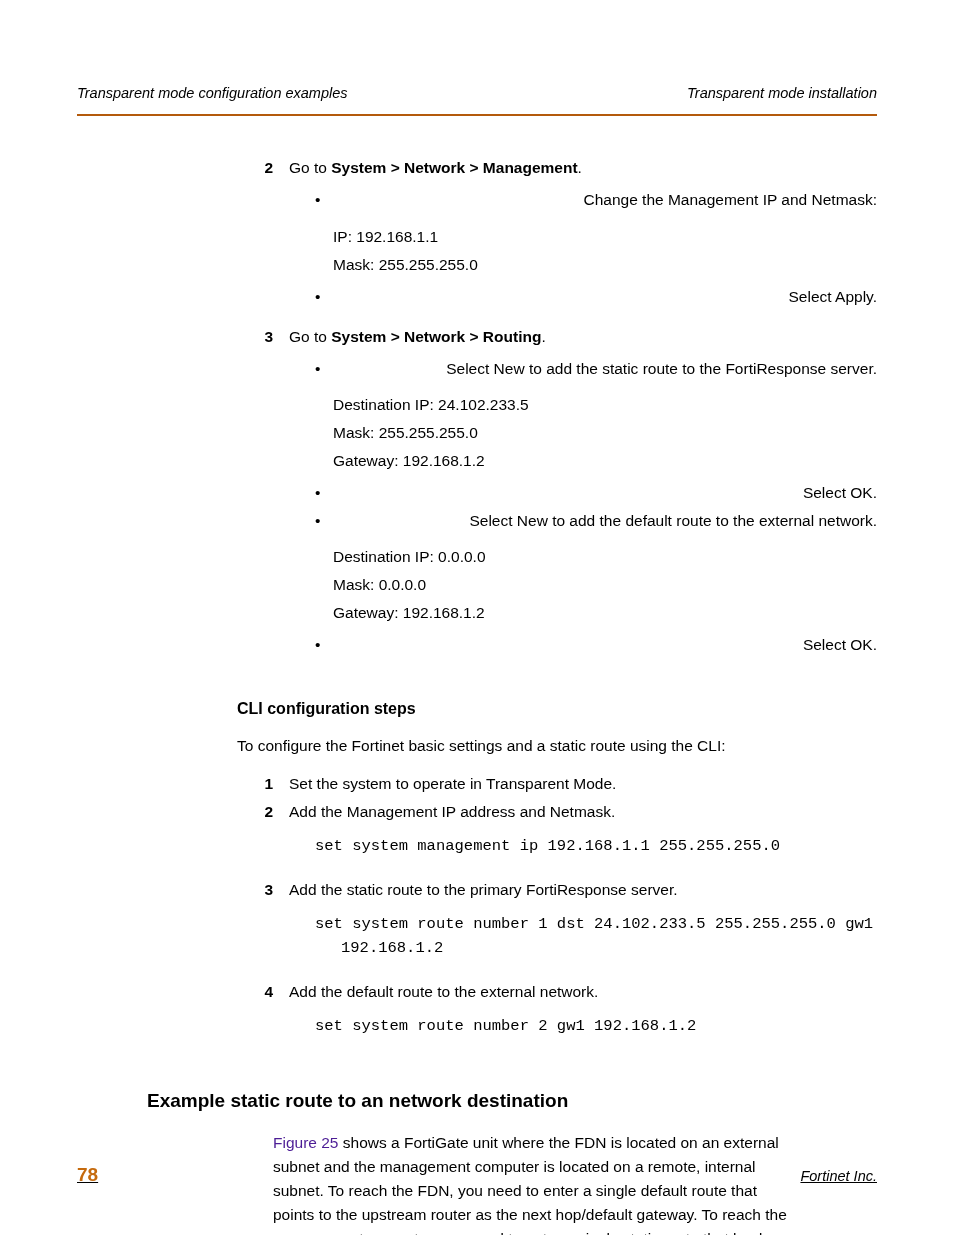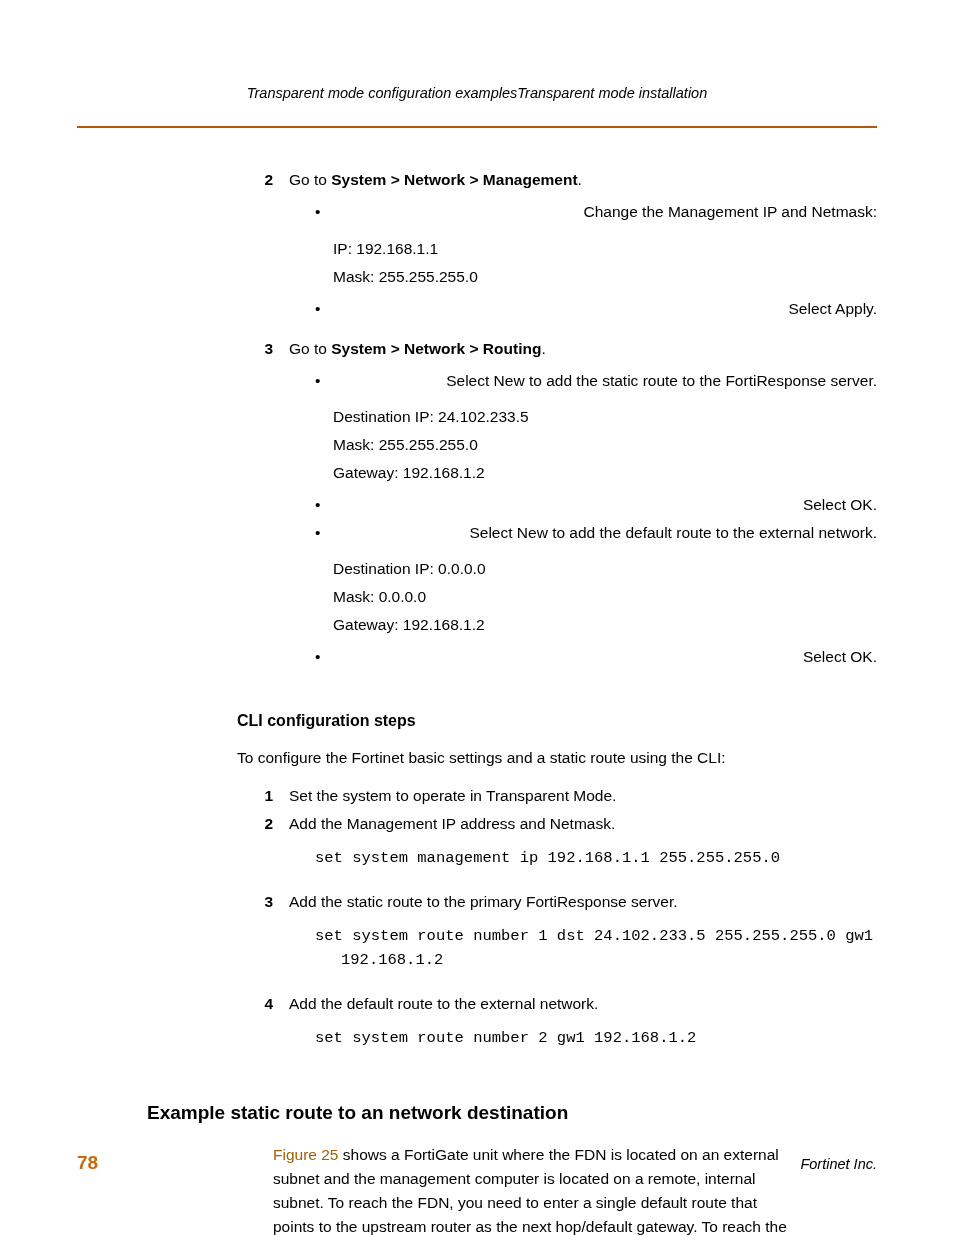--- a/index.html
+++ b/index.html
@@ -13,25 +13,25 @@
     }
     .page {
       width: 954px;
       height: 1235px;
       box-sizing: border-box;
       padding: 82px 77px 40px 77px;
       position: relative;
     }
     .header {
       display: flex;
-      justify-content: center;
+      justify-content: space-between;
       font-style: italic;
       font-size: 14.5px;
       color: #000;
-      padding-bottom: 22px;
+      padding-bottom: 10px;
       border-bottom: 2px solid #b45a0c;
       margin-bottom: 40px;
     }
     .content {
       padding-left: 160px;
     }
     .step {
       display: flex;
       margin-bottom: 4px;
     }
@@ -89,38 +89,39 @@
     }
     .code-indent {
       padding-left: 52px;
     }
     .para-wide {
       padding-left: 196px;
       padding-right: 77px;
     }
     .footer {
       position: absolute;
-      bottom: 58px;
+      bottom: 46px;
       left: 77px;
       right: 77px;
       display: flex;
       justify-content: space-between;
       align-items: baseline;
+      text-decoration: underline;
     }
     .page-num {
       color: #c56a0d;
       font-weight: bold;
       font-size: 19px;
     }
     .footer-co {
       font-style: italic;
       font-size: 14.5px;
     }
     .figref {
-      color: #a16207;
+      color: #4c1d95;
     }
   </style>
 </head>
 <body>
 
 <div class="page">
   <div class="header">
     <span>Transparent mode configuration examples</span>
     <span>Transparent mode installation</span>
   </div>

